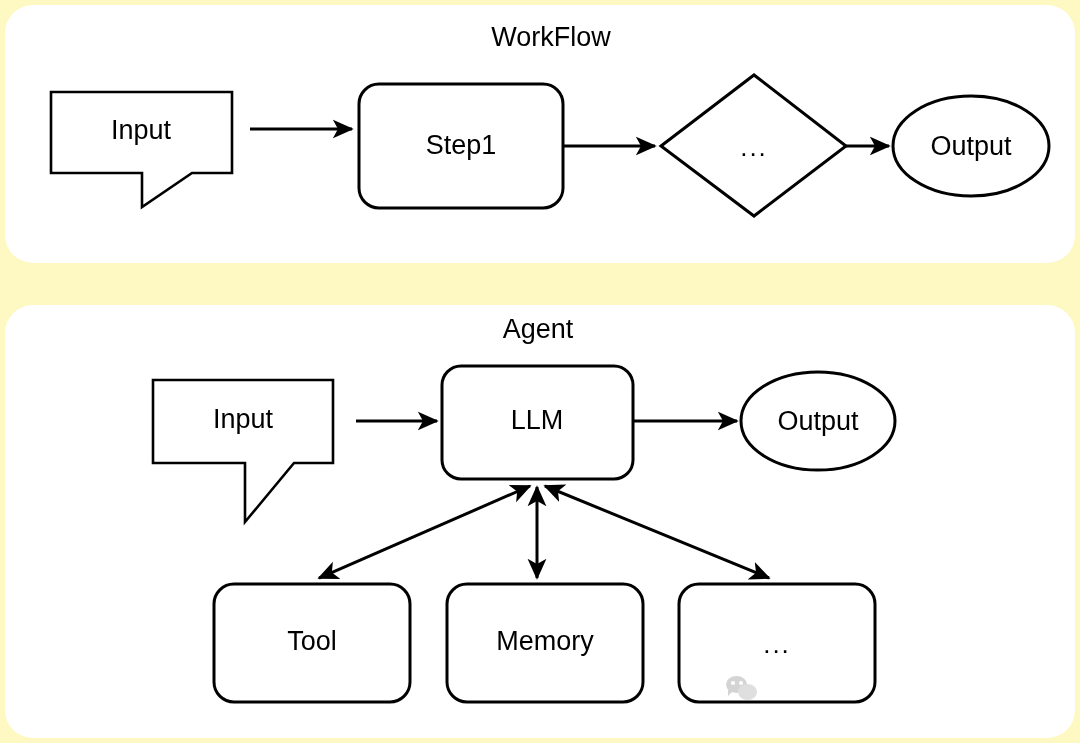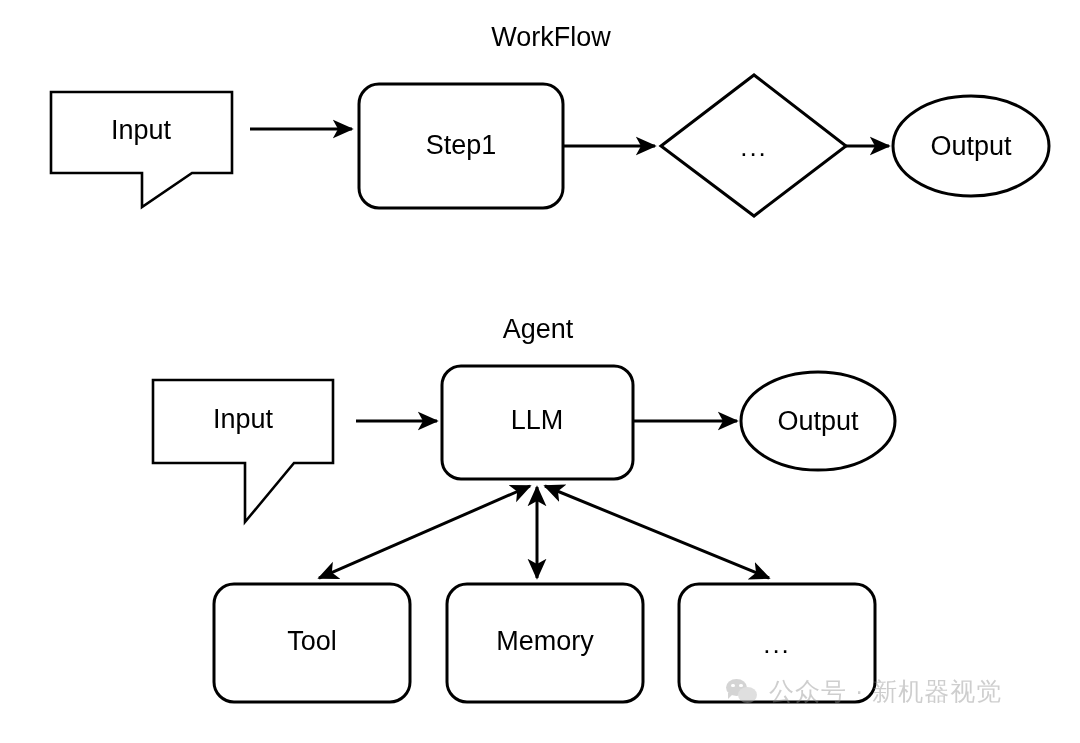--- a/index.html
+++ b/index.html
@@ -10,21 +10,21 @@
   body {
     width: 1080px;
     height: 743px;
     overflow: hidden;
     font-family: "Liberation Sans", sans-serif;
   }
   #stage {
     position: relative;
     width: 1080px;
     height: 743px;
-    background: #ffffff;
+    background: #fef9c3;
     text-align: center;
   }
   svg.diagram {
     display: block;
     width: 1080px;
     height: 743px;
   }
   .panel-bg {
     fill: #ffffff;
   }
@@ -216,16 +216,15 @@
   </svg>
 
   <div class="watermark">
     <div class="wechat-icon">
       <div class="bub-a"></div>
       <div class="tail-a"></div>
       <div class="bub-b"></div>
       <div class="dot" style="left:5px; top:6px;"></div>
       <div class="dot" style="left:13px; top:6px;"></div>
     </div>
-    <span class="watermark-text">公众号 · 新机器视觉</span>
   </div>
 
 </div>
 
 </body></html>

